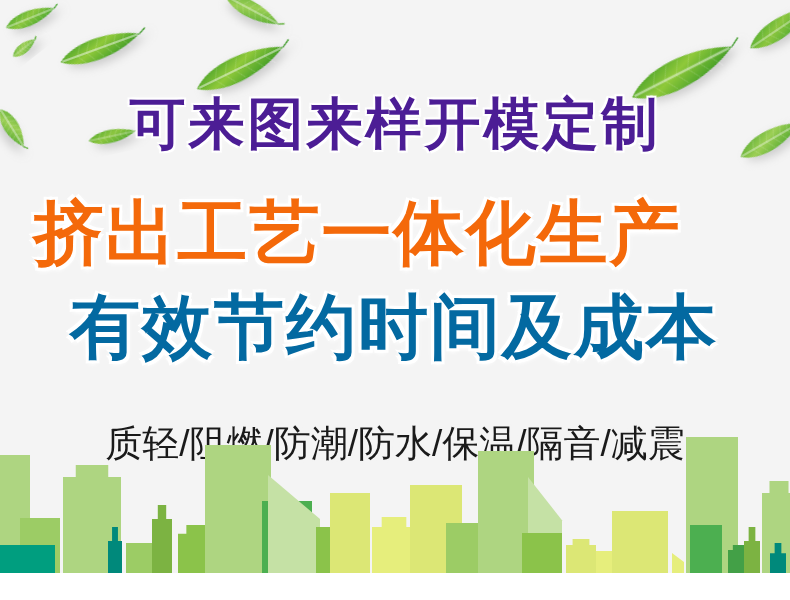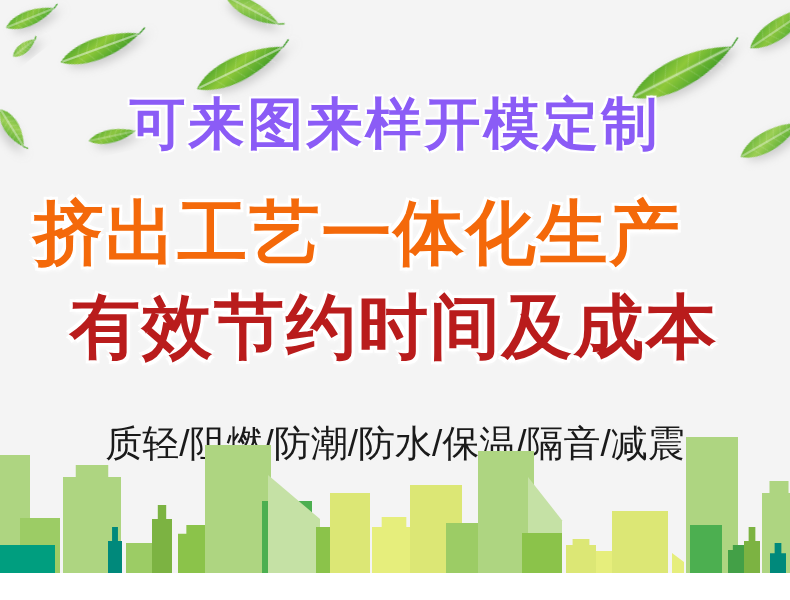--- a/index.html
+++ b/index.html
@@ -54,21 +54,21 @@
   }
 
   #headline-green {
     position: absolute;
     top: 96px;
     left: 0;
     width: 790px;
     font-size: 56px;
     font-weight: bold;
     letter-spacing: 3px;
-    color: #8b5cf6;
+    color: #4c1d95;
     text-shadow:
        0 0 3px #ffffff,  0 0 6px #ffffff,
        2px 2px 0 #ffffff, -2px -2px 0 #ffffff,
        2px -2px 0 #ffffff, -2px 2px 0 #ffffff;
   }
 
   #headline-orange-1 {
     position: absolute;
     top: 198px;
     left: 0;
@@ -85,21 +85,21 @@
   }
 
   #headline-orange-2 {
     position: absolute;
     top: 292px;
     left: 0;
     width: 788px;
     font-size: 70px;
     font-weight: bold;
     letter-spacing: 2px;
-    color: #b91c1c;
+    color: #0369a1;
     text-shadow:
        0 0 4px #ffffff,  0 0 9px #ffffff,
        3px 3px 0 #ffffff, -3px -3px 0 #ffffff,
        3px -3px 0 #ffffff, -3px 3px 0 #ffffff,
        0 4px 5px rgba(255,255,255,0.95);
   }
 
   #subtitle {
     position: absolute;
     top: 425px;

